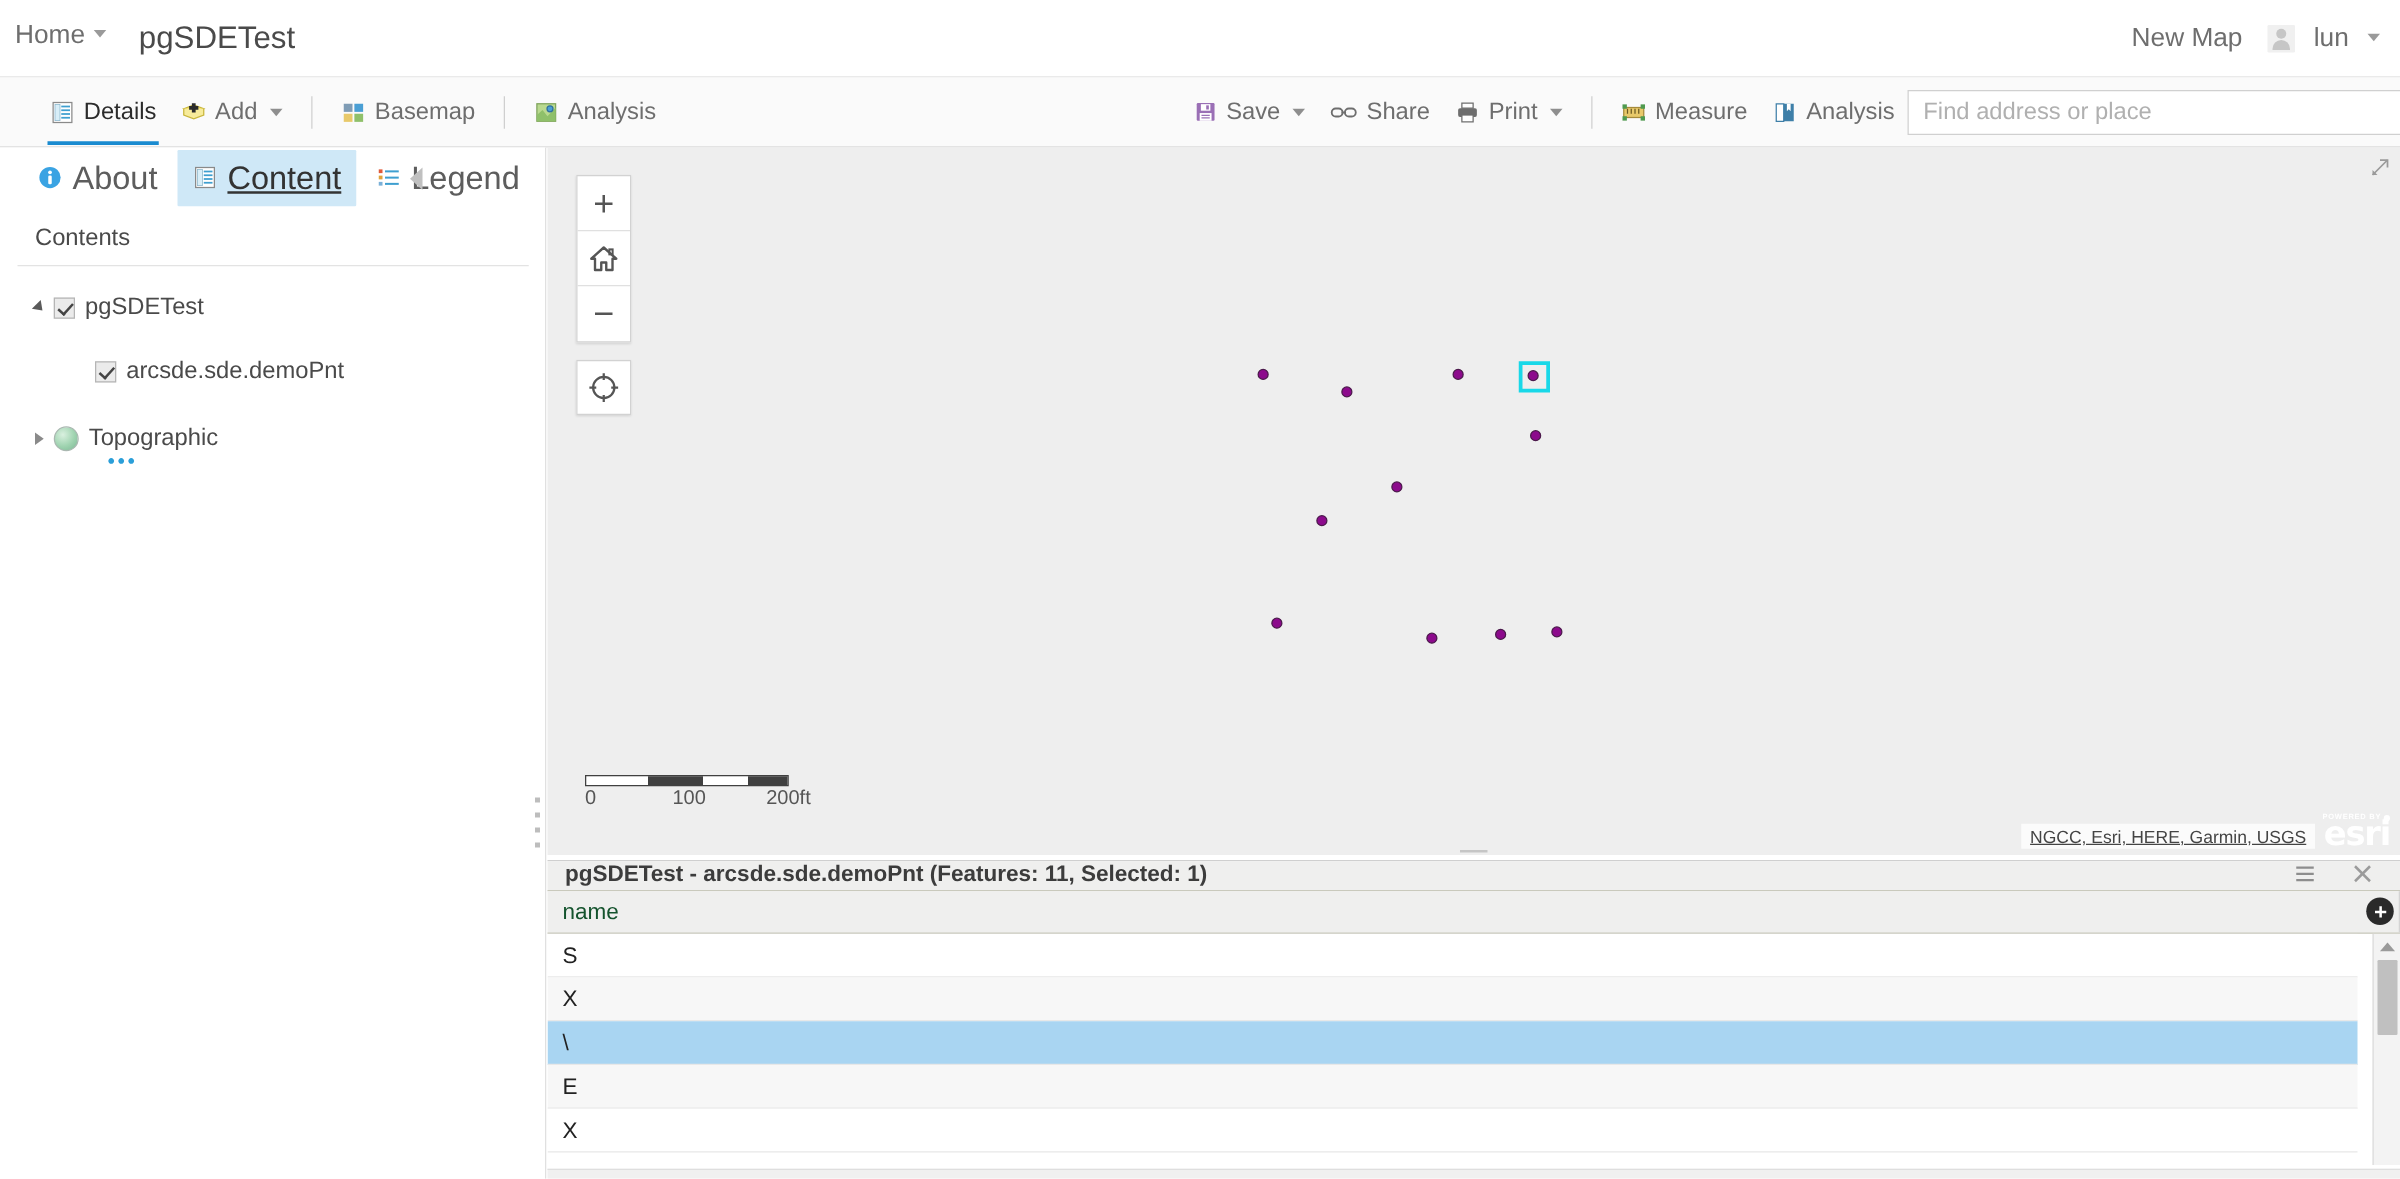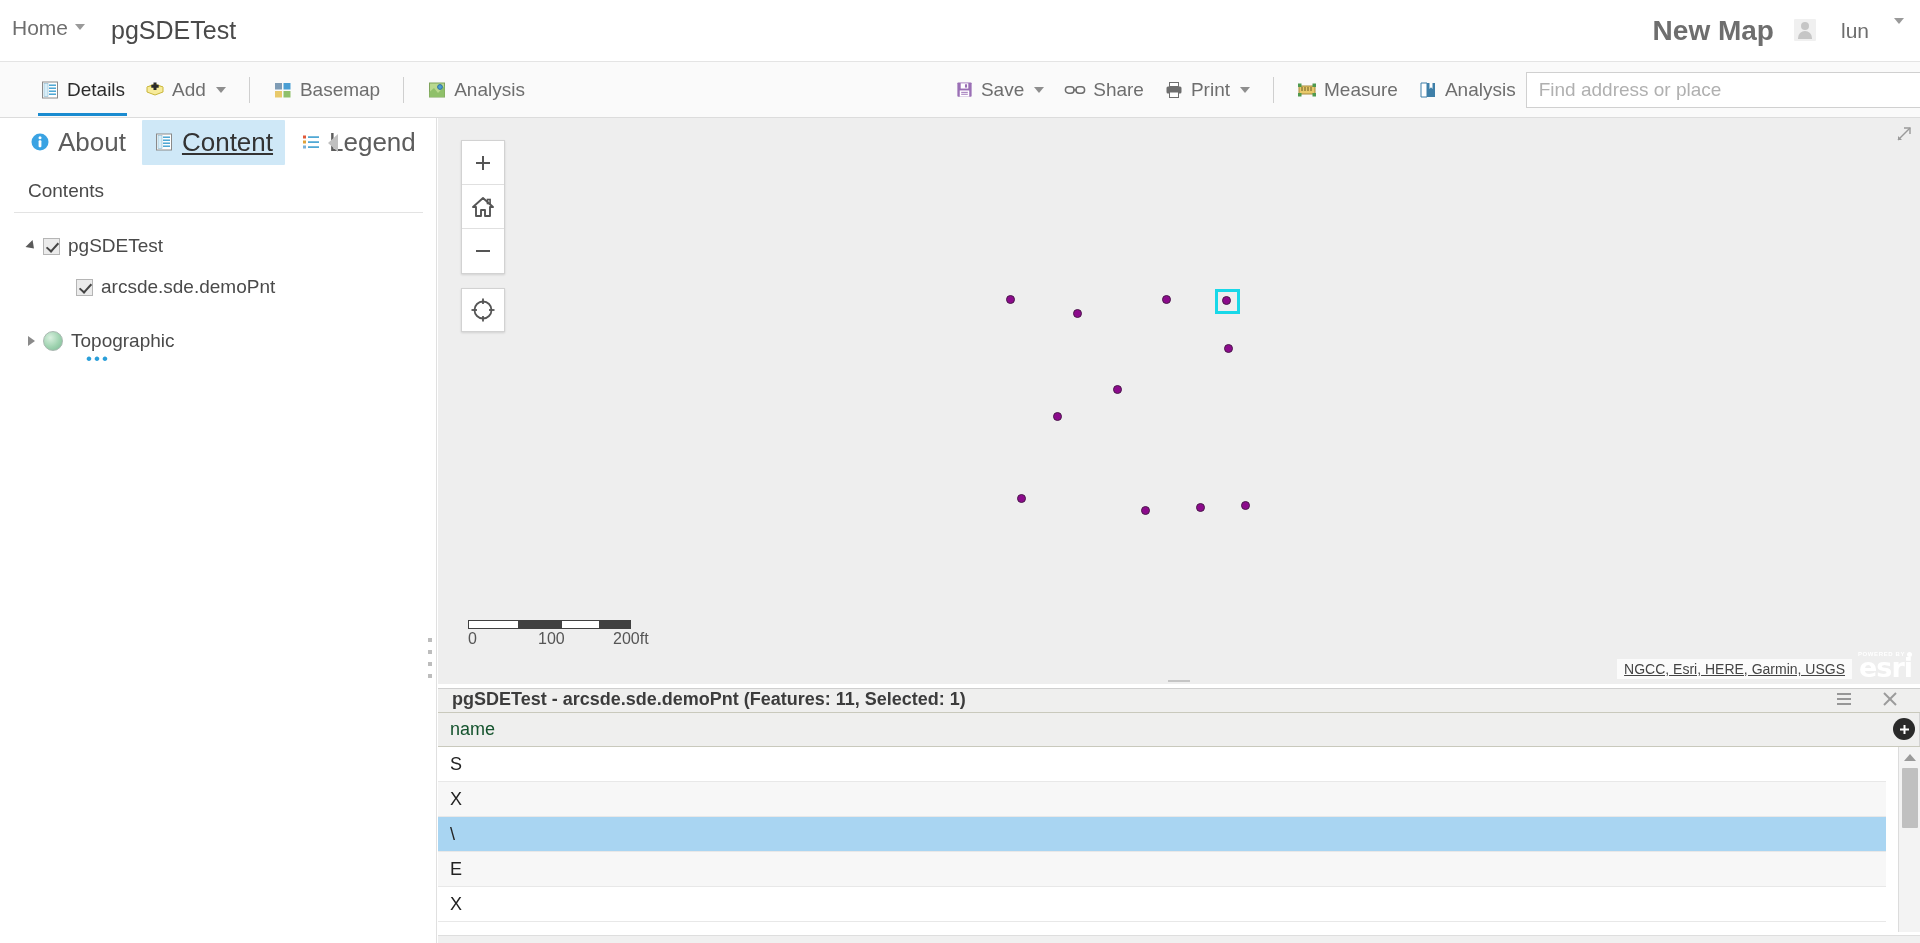--- a/index.html
+++ b/index.html
@@ -27,23 +27,23 @@
     border-right: 5px solid transparent; border-top: 6px solid #9a9a9a;
     display: inline-block; position: relative; top: -1px;
   }
   .map-title {
     font-size: 25px; color: #4a4a4a; margin-left: 26px; font-weight: 400;
   }
   .header-right {
     margin-left: auto; display: flex; align-items: center;
     padding-right: 16px; gap: 20px;
   }
-  .new-map-link { font-size: 28px; color: #6e6e6e; cursor: pointer; font-weight: bold; }
+  .new-map-link { font-size: 21px; color: #6e6e6e; cursor: pointer; }
   .user-block {
-    display: flex; gap: 25px;
+    display: flex; align-items: center; gap: 15px;
     font-size: 21px; color: #6e6e6e; cursor: pointer;
   }
   .avatar {
     width: 22px; height: 22px; background: #f0f0f0;
     position: relative; border-radius: 1px; display: inline-block;
   }
   .avatar::before {
     content: ''; position: absolute; left: 7px; top: 3px;
     width: 8px; height: 8px; border-radius: 50%; background: #c6c6c6;
   }
@@ -116,21 +116,21 @@
   }
   .contents-title {
     font-size: 19px; color: #4a4a4a; padding: 14px 0 10px 14px;
     border-bottom: 1px solid #e3e3e3; margin: 0 13px 0 14px;
   }
   .tree { padding: 16px 0 0 28px; }
   .tree-row {
     display: flex; align-items: center; gap: 8px;
     font-size: 19px; color: #4a4a4a; height: 34px; cursor: pointer;
   }
-  .tree-row.child { padding-left: 48px; margin-top: 7px; }
+  .tree-row.child { padding-left: 48px; margin-top: 17px; }
   .tree-row.layer3 { margin-top: 20px; }
   .tri-down {
     width: 0; height: 0; border-left: 7px solid #5a5a5a;
     border-top: 5px solid transparent; border-bottom: 5px solid transparent;
     transform: rotate(45deg); display: inline-block;
   }
   .tri-right {
     width: 0; height: 0; border-left: 7px solid #8a8a8a;
     border-top: 5px solid transparent; border-bottom: 5px solid transparent;
     display: inline-block;

